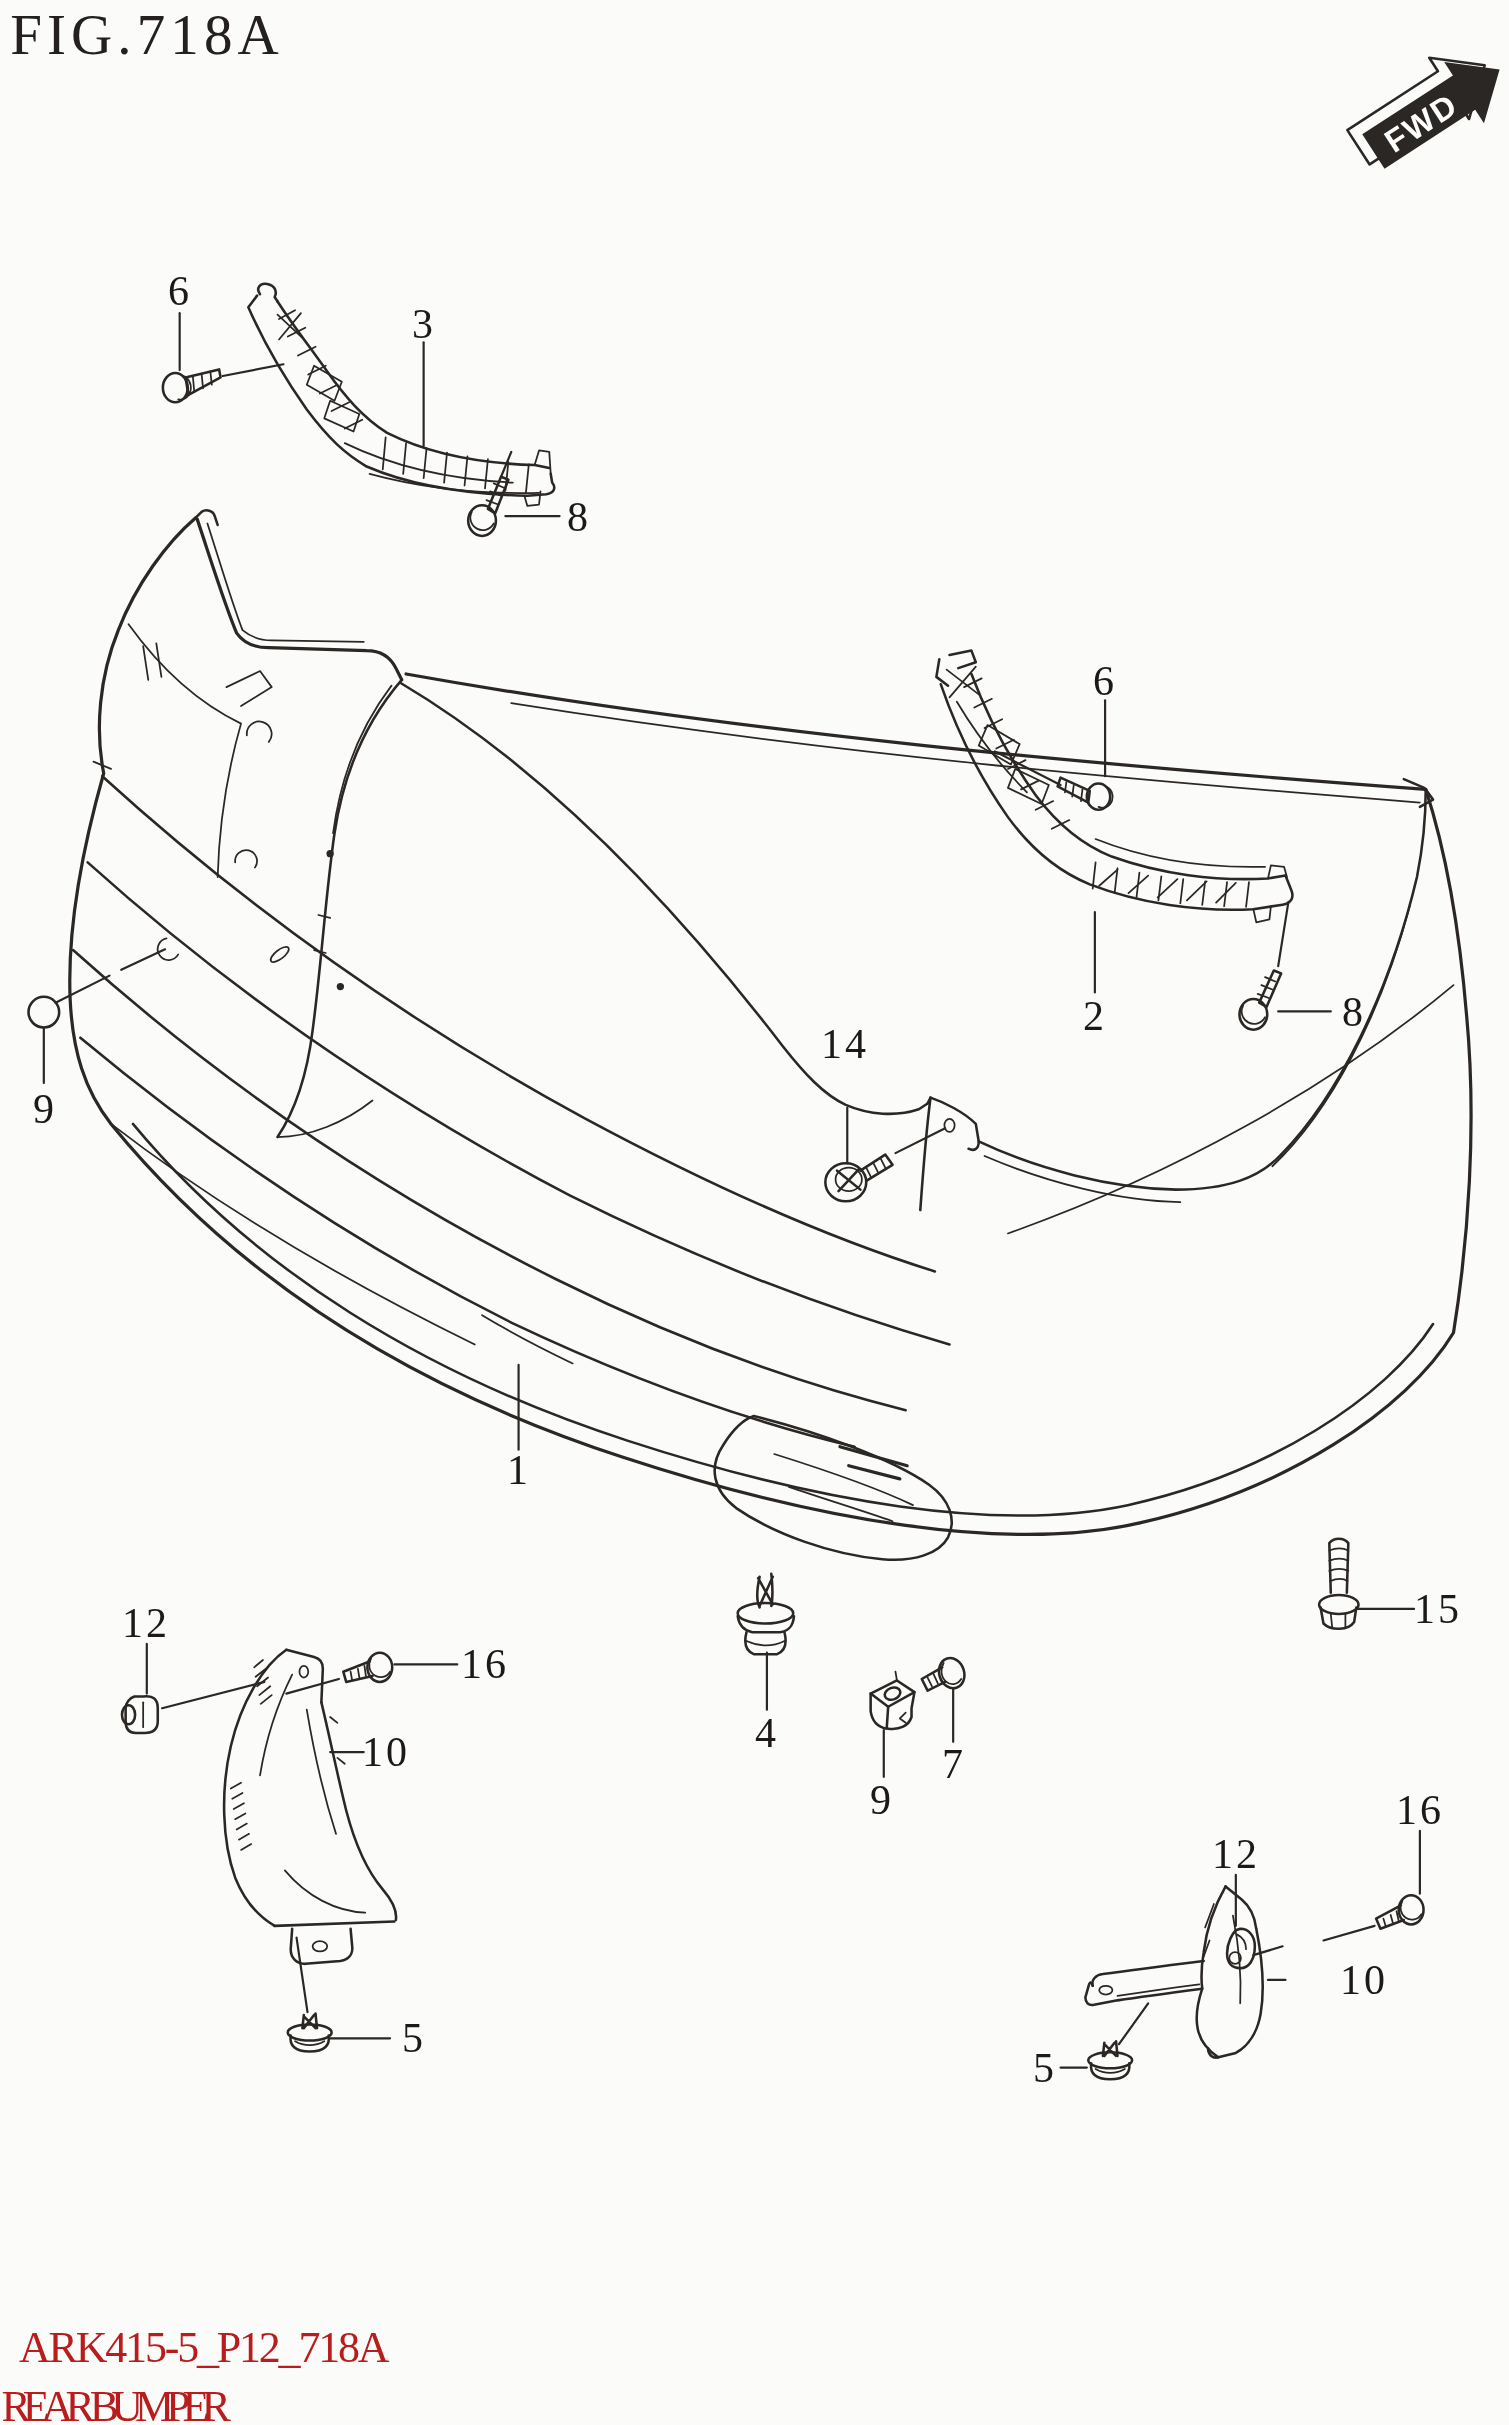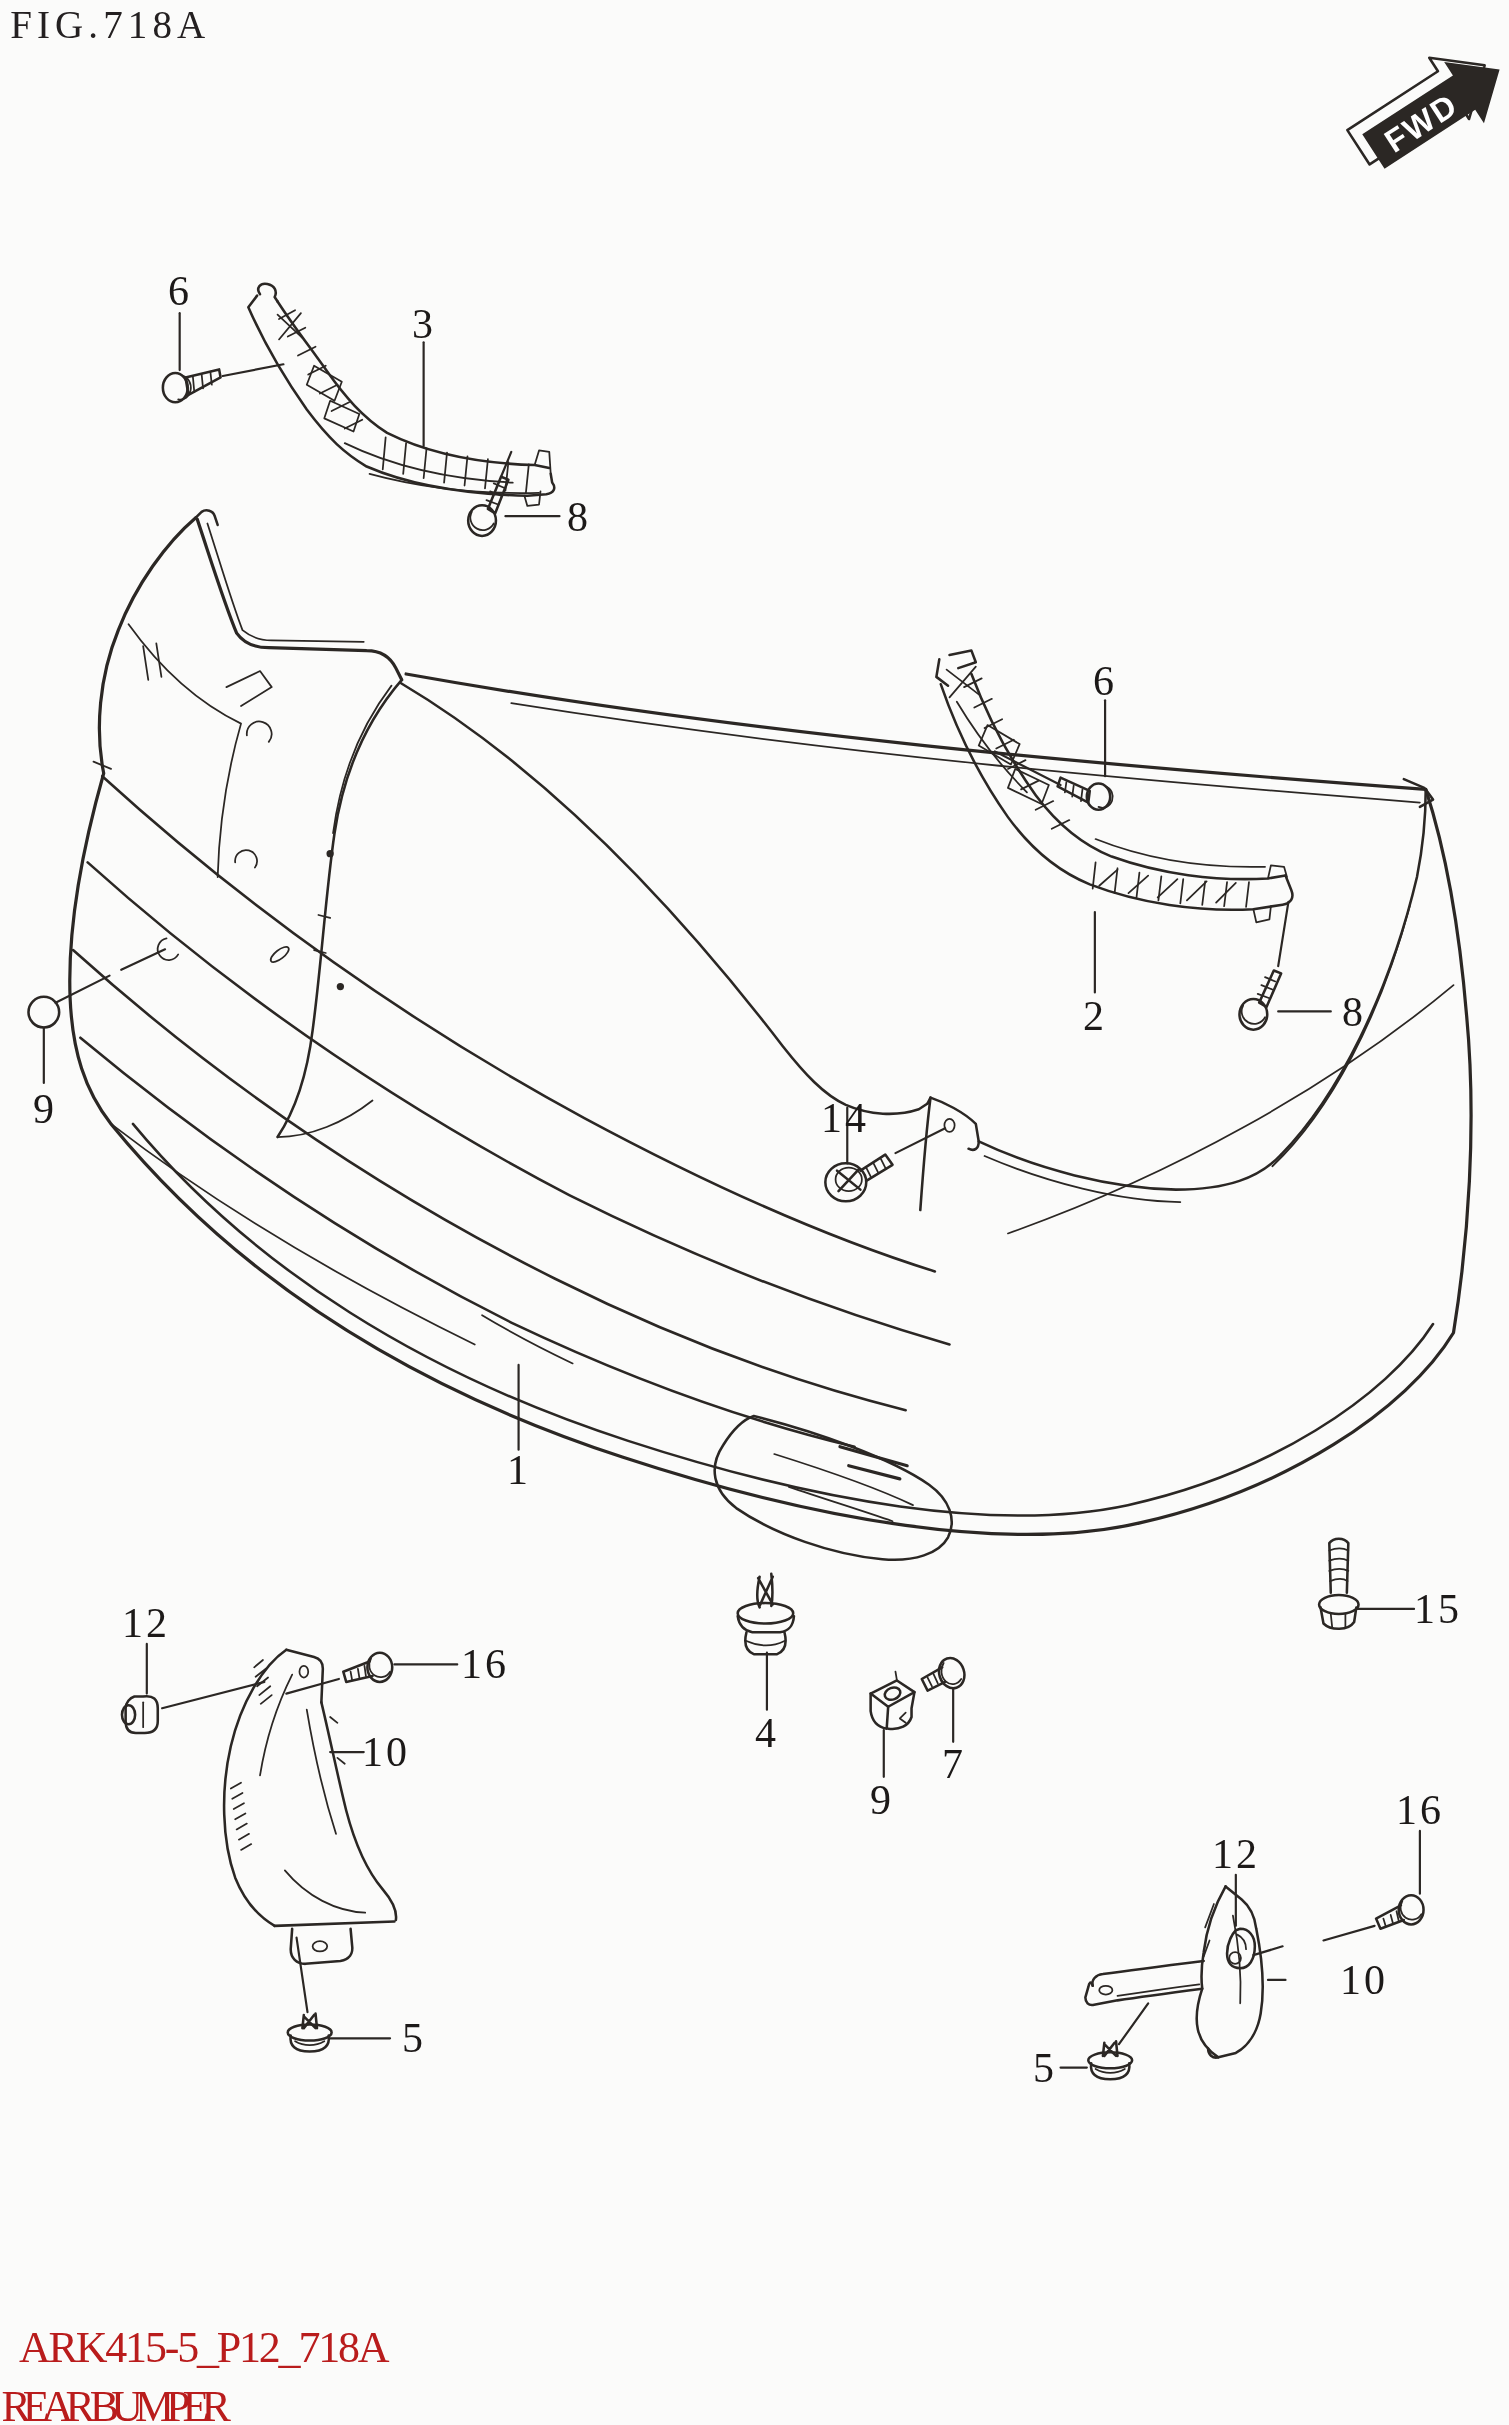--- a/index.html
+++ b/index.html
@@ -1,18 +1,18 @@
 <!DOCTYPE html>
 <html style="font-size:11.7px"><head>
 <meta charset="utf-8">
 <style>
   html,body{margin:0;padding:0;background:#e8e8e8;}
   .page{position:relative;width:1509px;height:2426px;background:#fbfbfa;overflow:hidden;
         font-family:"Liberation Serif", serif;color:#1d1a19;}
-  .fig-title{position:absolute;left:10.2px;top:1.5px;font-size:39px;letter-spacing:5.1px;
+  .fig-title{position:absolute;left:10.2px;top:1.5px;font-size:57px;letter-spacing:5.1px;
              color:#242021;white-space:nowrap;}
   .diagram-svg{position:absolute;left:0;top:0;}
   .callout{position:absolute;transform:translate(-50%,-50%);font-size:42px;letter-spacing:2.9px;
            color:#1c1918;white-space:nowrap;line-height:1;}
   .footer{position:absolute;left:19px;top:2322px;font-size:44px;color:#b91c1c;letter-spacing:-1.5px;
           white-space:nowrap;line-height:1.18;}
   .footer .code{display:block;letter-spacing:-2.2px;}
   .footer .caption{display:block;margin-left:-17.5px;letter-spacing:-8px;margin-top:7px;}
   svg .ln{fill:none;stroke:#2b2724;stroke-width:3.5;stroke-linecap:round;stroke-linejoin:round;}
   svg .thin{stroke-width:2.4;}
@@ -291,21 +291,21 @@
   </svg>
 
   <div>
       <div class="callout" style="left: 180px; top: 291px;">6</div>
       <div class="callout" style="left: 424px; top: 324px;">3</div>
       <div class="callout" style="left: 579px; top: 517px;">8</div>
       <div class="callout" style="left: 1105px; top: 681px;">6</div>
       <div class="callout" style="left: 1095px; top: 1016px;">2</div>
       <div class="callout" style="left: 1354px; top: 1012px;">8</div>
       <div class="callout" style="left: 45px; top: 1109px;">9</div>
-      <div class="callout" style="left: 845px; top: 1118px; text-align: right;">14</div>
+      <div class="callout" style="left: 845px; top: 1044px; text-align: right;">14</div>
       <div class="callout" style="left: 519px; top: 1470px;">1</div>
       <div class="callout" style="left: 1438px; top: 1609px;">15</div>
       <div class="callout" style="left: 767px; top: 1733px;">4</div>
       <div class="callout" style="left: 882px; top: 1800px;">9</div>
       <div class="callout" style="left: 954px; top: 1764px;">7</div>
       <div class="callout" style="left: 146px; top: 1623px;">12</div>
       <div class="callout" style="left: 485px; top: 1664px;">16</div>
       <div class="callout" style="left: 386px; top: 1752px;">10</div>
       <div class="callout" style="left: 414px; top: 2038px;">5</div>
       <div class="callout" style="left: 1236px; top: 1854px;">12</div>

